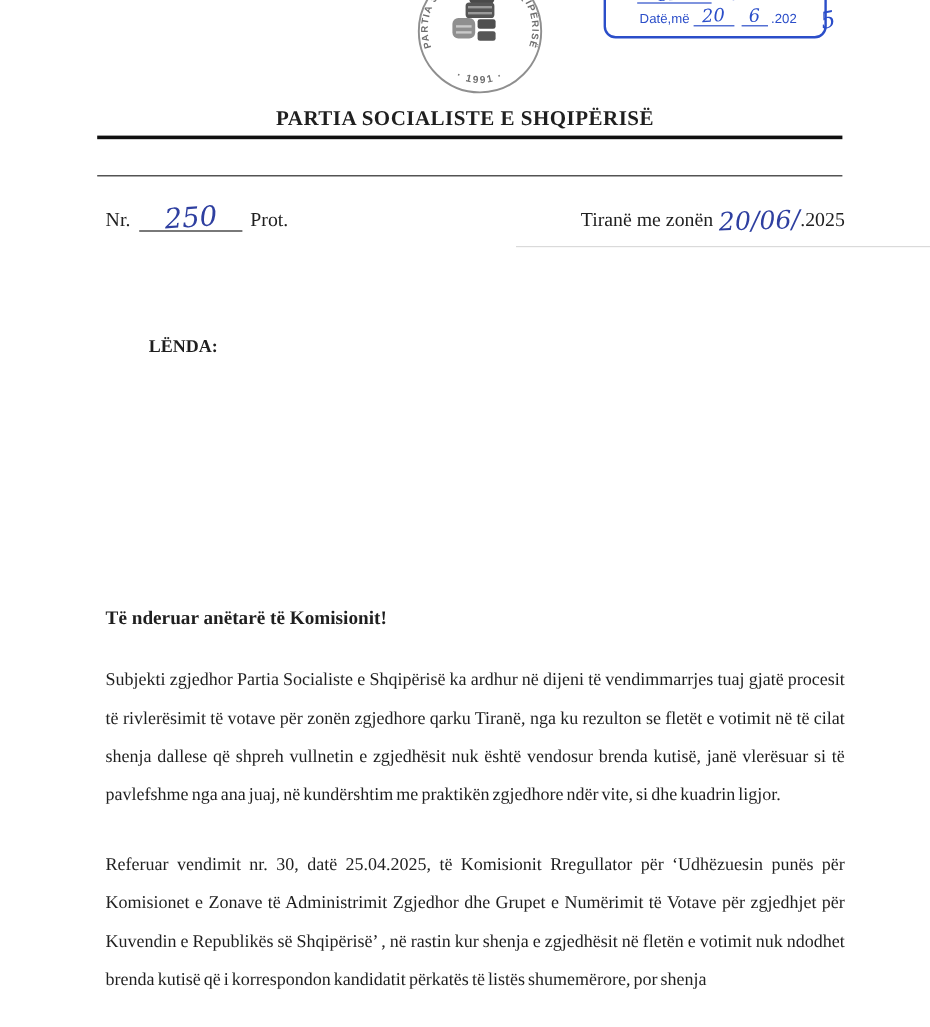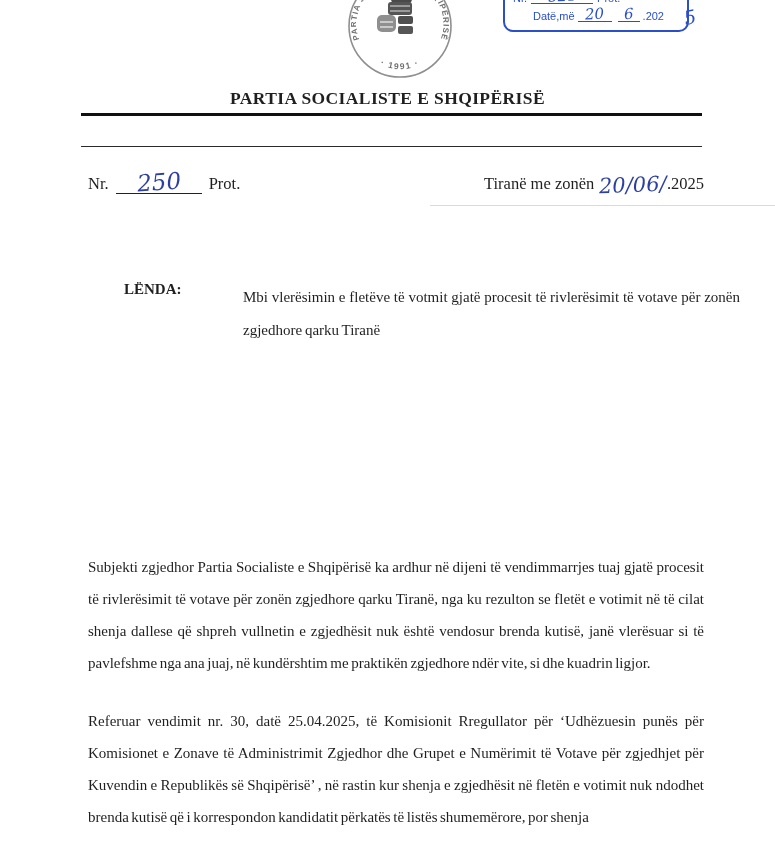--- a/index.html
+++ b/index.html
@@ -127,21 +127,21 @@
     <span class="proto-right">
       <span>Tiranë me zonën</span>
       <span class="hw date-hw">20/06/</span>
       <span>.2025</span>
     </span>
   </div>
   <div class="scan-line"></div>
 
   <div class="label-row row-lenda">
     <span class="label-cell">LËNDA:</span>
-    <span class="label-text">Mbi vlerësimin e fletëve të votmit gjatë procesit të rivlerësimit të votave për zonën zgjedhore qarku Tiranë</span>
   </div>
   <div class="label-row row-drejtuar">
   </div>
 
+  <div class="salutation">Të nderuar anëtarë të Komisionit!</div>
   <div class="para p1">Subjekti zgjedhor Partia Socialiste e Shqipërisë ka ardhur në dijeni të vendimmarrjes tuaj gjatë procesit të rivlerësimit të votave për zonën zgjedhore qarku Tiranë, nga ku rezulton se fletët e votimit në të cilat shenja dallese që shpreh vullnetin e zgjedhësit nuk është vendosur brenda kutisë, janë vlerësuar si të pavlefshme nga ana juaj, në kundërshtim me praktikën zgjedhore ndër vite, si dhe kuadrin ligjor.</div>
   <div class="para p2">Referuar vendimit nr. 30, datë 25.04.2025, të Komisionit Rregullator për ‘Udhëzuesin punës për Komisionet e Zonave të Administrimit Zgjedhor dhe Grupet e Numërimit të Votave për zgjedhjet për Kuvendin e Republikës së Shqipërisë’ , në rastin kur shenja e zgjedhësit në fletën e votimit nuk ndodhet brenda kutisë që i korrespondon kandidatit përkatës të listës shumemërore, por shenja</div>
 
 </div>
 
 </body></html>

